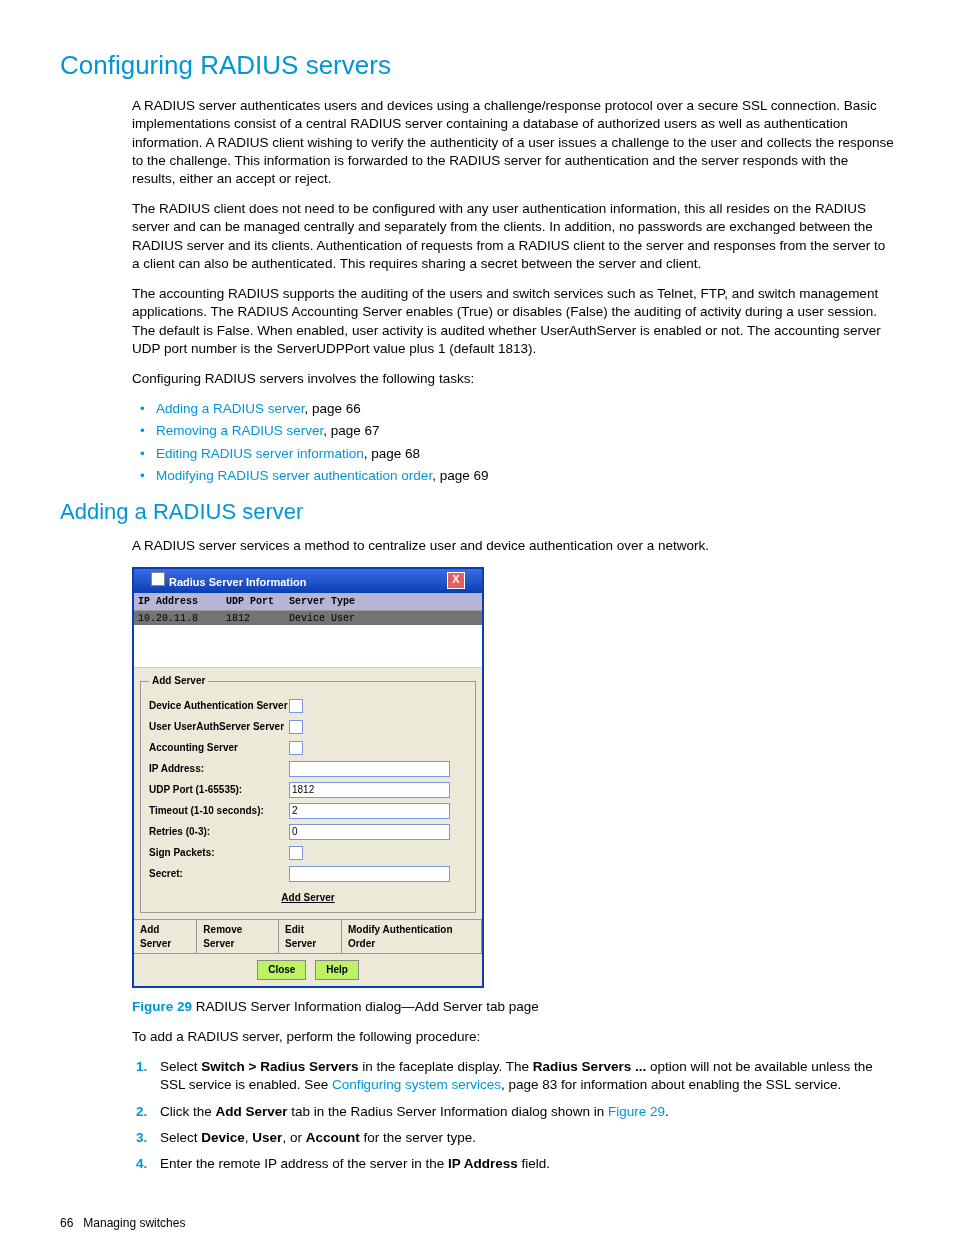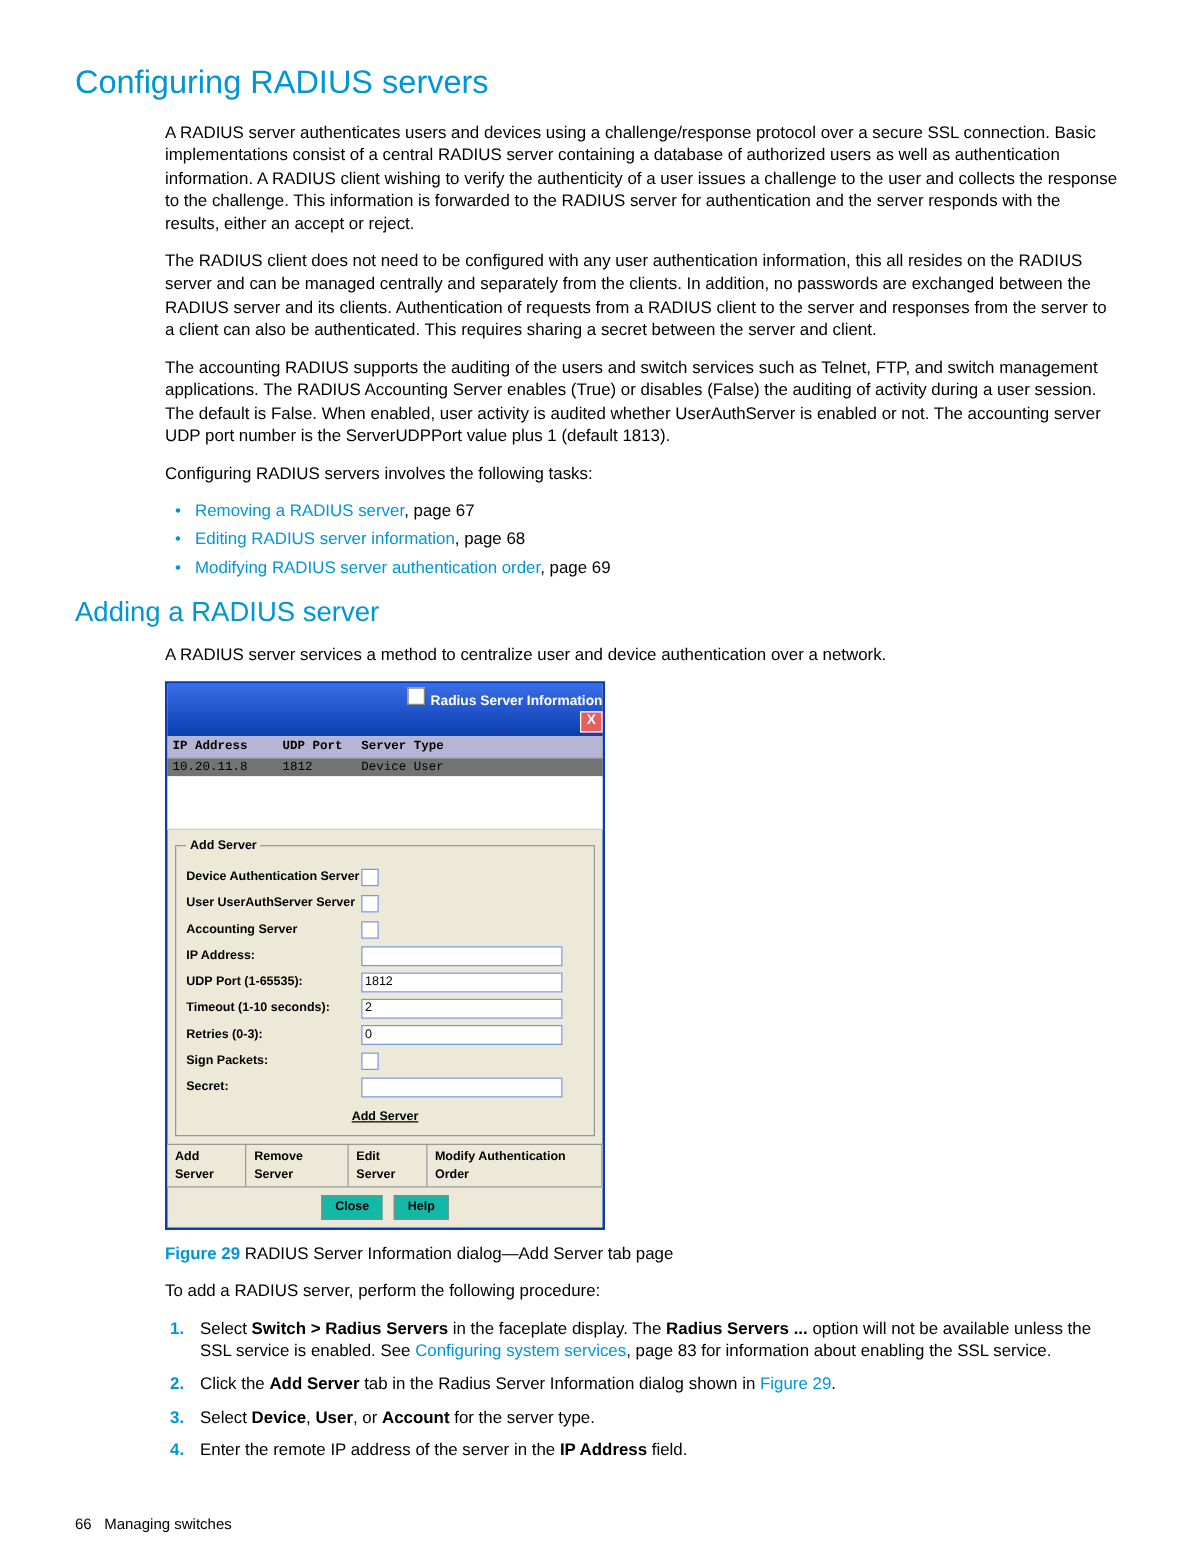--- a/index.html
+++ b/index.html
@@ -48,26 +48,25 @@
     margin: 6px 0 4px 0;
     font-family: Tahoma, Arial, sans-serif;
     font-size: 10px;
     background: #ece9d8;
     box-sizing: border-box;
   }
   .titlebar {
     background: linear-gradient(#3a6ee7, #0b3db0);
     color: #fff;
     font-weight: bold;
-    padding: 3px 0;
+    padding: 3px 17px;
     display: flex;
-    align-items: flex-end;
+    align-items: flex-start;
     justify-content: space-between;
     font-size: 11px;
-    flex-direction: column;
   }
   .titlebar .ticon { width:12px;height:12px;background:#fff;border:1px solid #888;margin-right:4px;display:inline-block;}
   .closebtn {
     width: 16px; height: 15px; background: #e36060;
     border: 1px solid #fff; color:#fff; font-weight:bold;
     font-size:11px; line-height:13px; text-align:center;
   }
   .tableheader {
     background: #b7b5d6;
     border-bottom: 1px solid #999;
@@ -96,34 +95,35 @@
   }
   fieldset.addsrv legend { font-weight: bold; font-size: 10px; padding: 0 3px; }
   .frow { display: flex; align-items: center; margin: 3px 0; height: 18px; }
   .frow .lbl { width: 140px; font-weight: bold; font-size: 10px; text-align: left; }
   .frow input[type="text"] { width: 155px; height: 14px; border:1px solid #7a96df; font-size:10px; padding:0 2px;}
   .frow .cb { width:12px;height:12px;border:1px solid #7a96df;background:#fff;}
   .addbtn-internal { text-align:center; margin-top:8px; font-weight:bold; text-decoration:underline; font-size:10px;}
   .tabrow { display:flex; border-top:1px solid #999; border-bottom:1px solid #999; background:#ece9d8;}
   .tabrow .tab { padding:3px 6px; border-right:1px solid #999; font-weight:bold; font-size:10px;}
   .dlg-btns { text-align:center; padding:6px;}
-  .dlg-btns .btn { display:inline-block; border:1px solid #888; background:#14b8a6; padding:2px 10px; margin:0 3px; font-weight:bold; font-size:10px;}
+  .dlg-btns .btn { display:inline-block; border:1px solid #888; background:#bef264; padding:2px 10px; margin:0 3px; font-weight:bold; font-size:10px;}
 </style>
 </head>
 <body>
 
 <h1 class="section">Configuring RADIUS servers</h1>
 
 <div class="body-text">
   <p>A RADIUS server authenticates users and devices using a challenge/response protocol over a secure SSL connection. Basic implementations consist of a central RADIUS server containing a database of authorized users as well as authentication information. A RADIUS client wishing to verify the authenticity of a user issues a challenge to the user and collects the response to the challenge. This information is forwarded to the RADIUS server for authentication and the server responds with the results, either an accept or reject.</p>
   <p>The RADIUS client does not need to be configured with any user authentication information, this all resides on the RADIUS server and can be managed centrally and separately from the clients. In addition, no passwords are exchanged between the RADIUS server and its clients. Authentication of requests from a RADIUS client to the server and responses from the server to a client can also be authenticated. This requires sharing a secret between the server and client.</p>
   <p>The accounting RADIUS supports the auditing of the users and switch services such as Telnet, FTP, and switch management applications. The RADIUS Accounting Server enables (True) or disables (False) the auditing of activity during a user session. The default is False. When enabled, user activity is audited whether UserAuthServer is enabled or not. The accounting server UDP port number is the ServerUDPPort value plus 1 (default 1813).</p>
   <p>Configuring RADIUS servers involves the following tasks:</p>
 
   <ul class="bullets">
+    <li><a class="link">Adding a RADIUS server</a><span>, page 66</span></li>
     <li><a class="link">Removing a RADIUS server</a><span>, page 67</span></li>
     <li><a class="link">Editing RADIUS server information</a><span>, page 68</span></li>
     <li><a class="link">Modifying RADIUS server authentication order</a><span>, page 69</span></li>
   </ul>
 </div>
 
 <h2 class="section">Adding a RADIUS server</h2>
 
 <div class="body-text">
   <p>A RADIUS server services a method to centralize user and device authentication over a network.</p>

